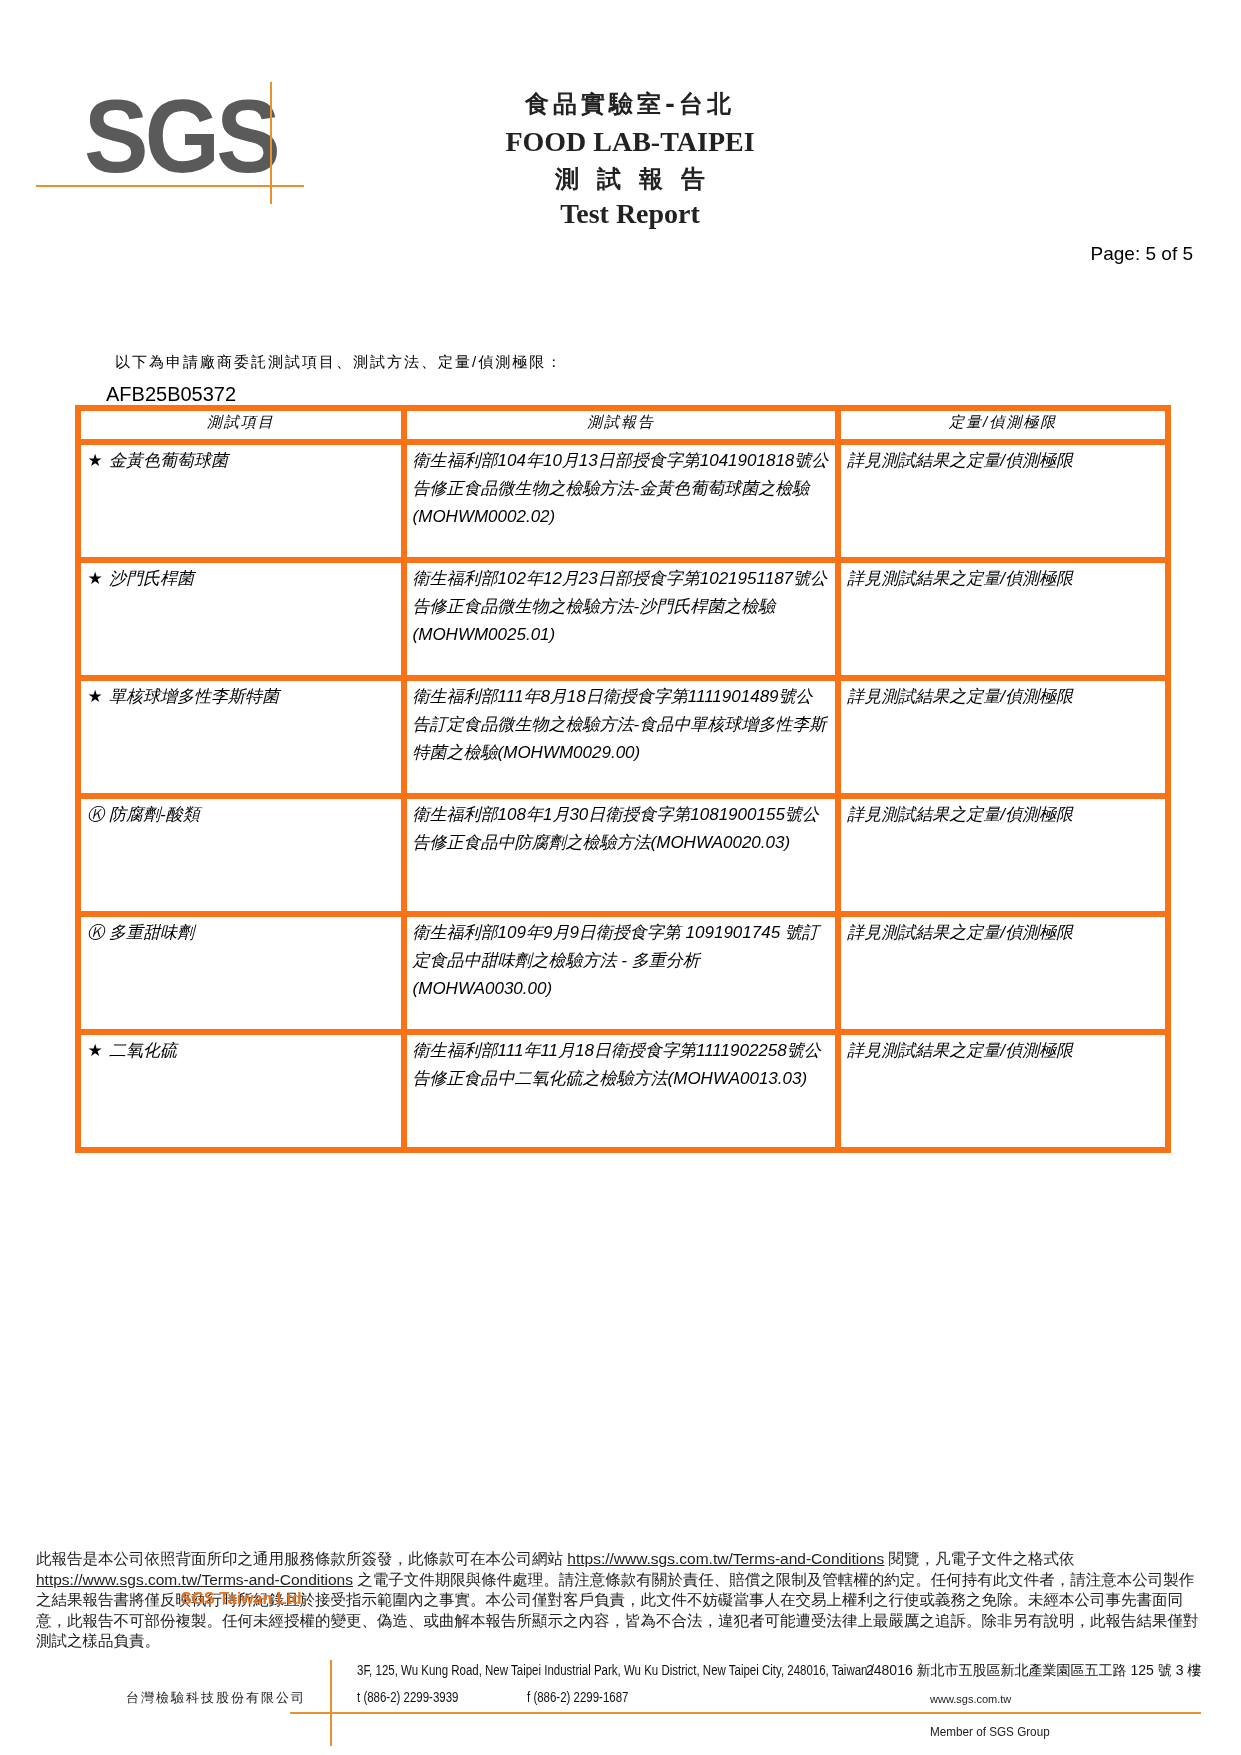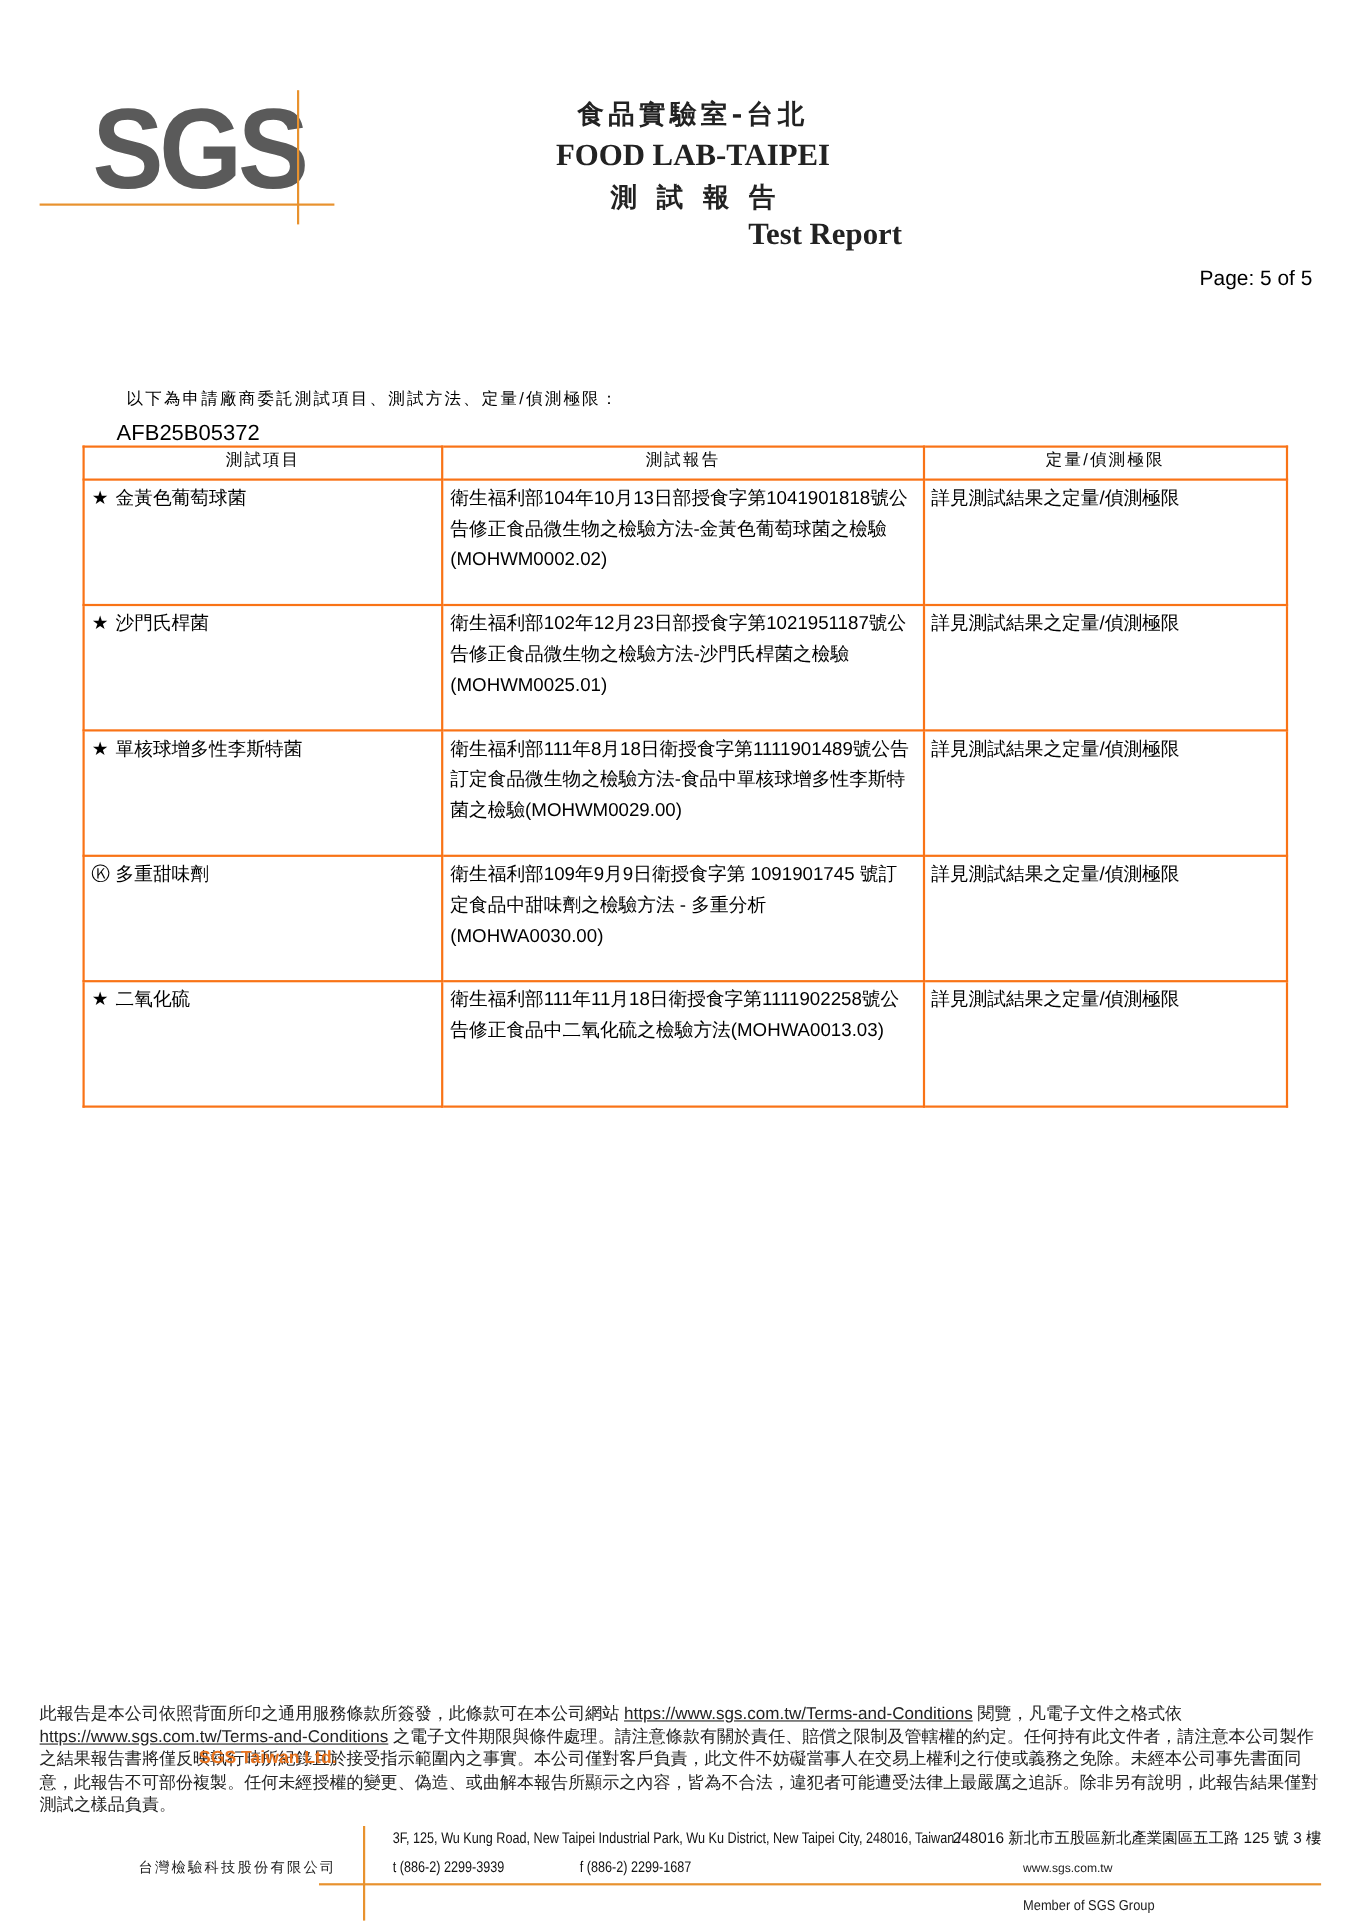--- a/index.html
+++ b/index.html
@@ -12,31 +12,31 @@
                font-size: 104px; line-height: 104px; color: #5a5a5a; letter-spacing: -4px;
                transform: scaleX(0.93); transform-origin: left top; }
   .logo-hline { left: 36px; top: 185px; width: 268px; height: 2px; background: #e8922e; }
   .logo-vline { left: 270px; top: 82px; width: 2px; height: 122px; background: #e8922e; }
 
   
   .hdr { left: 440px; width: 380px; text-align: center; color: #222; }
   .hdr-cn { top: 88px; font-family: "DejaVu Serif", serif; font-size: 24px; font-weight: bold; letter-spacing: 4px; }
   .hdr-en { top: 126px; font-family: "Liberation Serif", serif; font-size: 28px; font-weight: bold; }
   .hdr-cn2 { top: 163px; font-family: Liberation Serif, serif; font-size: 24px; font-weight: bold; letter-spacing: 18px; padding-left: 18px; box-sizing: border-box; }
-  .hdr-en2 { top: 198px; font-family: "Liberation Serif", serif; font-size: 28px; font-weight: bold; text-align: right; }
+  .hdr-en2 { top: 198px; font-family: "Liberation Serif", serif; font-size: 28px; font-weight: bold; }
 
   .page-no { right: 48px; top: 243px; font-size: 19px; }
 
   .intro { left: 115px; top: 353px; font-size: 15px; letter-spacing: 2px; }
   .ref { left: 106px; top: 383px; font-size: 20px; }
 
   
   table.tests { position: absolute; left: 75px; top: 405px; width: 1096px; border-collapse: collapse;
                 font-size: 17px; }
-  table.tests th, table.tests td { border: 2px solid #f97316; vertical-align: top; }
+  table.tests th, table.tests td { border: 6px solid #f97316; vertical-align: top; font-style: italic; }
   table.tests th { font-weight: normal; font-size: 15px; height: 26px; padding: 2px 0 0 0; letter-spacing: 2px; text-align: center; }
   table.tests td { height: 110px; line-height: 28px; padding: 2px 6px 0 6px; }
   .col1 { width: 316px; }
   .col2 { width: 424px; }
   .col3 { width: 320px; }
   td.c3 { text-align: left; }
   .mark { display: inline-block; width: 16px; margin-right: 6px; text-align: center; }
 
   
   .disclaimer { left: 36px; top: 1549px; width: 1170px; font-size: 15.5px; line-height: 20.5px; color: #222; }
@@ -88,20 +88,25 @@
       <td><span class="mark">★</span><span>沙門氏桿菌</span></td>
       <td>衛生福利部102年12月23日部授食字第1021951187號公告修正食品微生物之檢驗方法-沙門氏桿菌之檢驗(MOHWM0025.01)</td>
       <td class="c3">詳見測試結果之定量/偵測極限</td>
     </tr>
     <tr>
       <td><span class="mark">★</span><span>單核球增多性李斯特菌</span></td>
       <td>衛生福利部111年8月18日衛授食字第1111901489號公告訂定食品微生物之檢驗方法-食品中單核球增多性李斯特菌之檢驗(MOHWM0029.00)</td>
       <td class="c3">詳見測試結果之定量/偵測極限</td>
     </tr>
     <tr>
+      <td><span class="mark">Ⓚ</span><span>防腐劑-酸類</span></td>
+      <td>衛生福利部108年1月30日衛授食字第1081900155號公告修正食品中防腐劑之檢驗方法(MOHWA0020.03)</td>
+      <td class="c3">詳見測試結果之定量/偵測極限</td>
+    </tr>
+    <tr>
       <td><span class="mark">Ⓚ</span><span>多重甜味劑</span></td>
       <td>衛生福利部109年9月9日衛授食字第 1091901745 號訂定食品中甜味劑之檢驗方法 - 多重分析(MOHWA0030.00)</td>
       <td class="c3">詳見測試結果之定量/偵測極限</td>
     </tr>
     <tr>
       <td><span class="mark">★</span><span>二氧化硫</span></td>
       <td>衛生福利部111年11月18日衛授食字第1111902258號公告修正食品中二氧化硫之檢驗方法(MOHWA0013.03)</td>
       <td class="c3">詳見測試結果之定量/偵測極限</td>
     </tr>
   </tbody>

